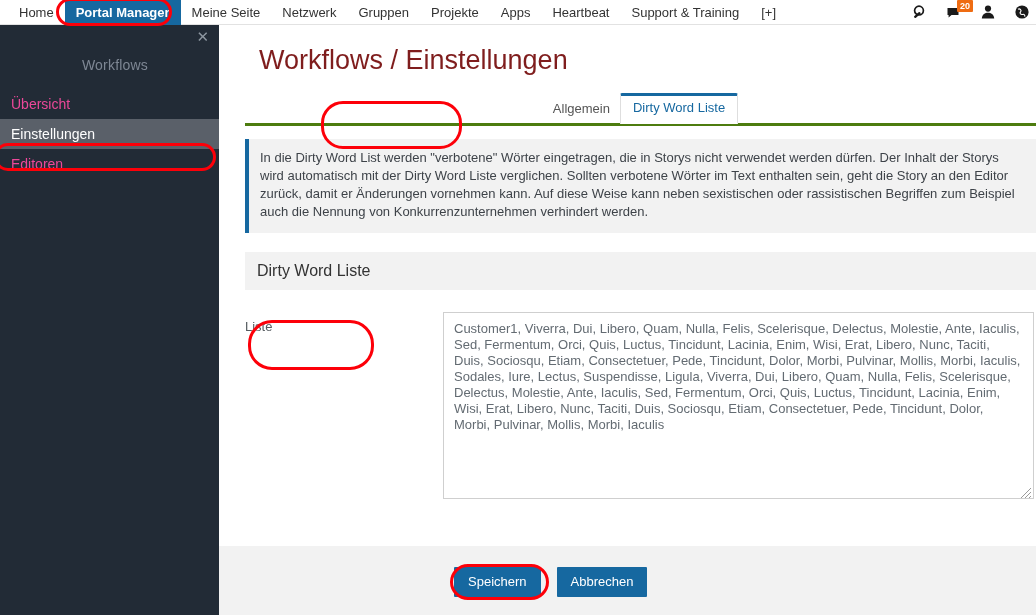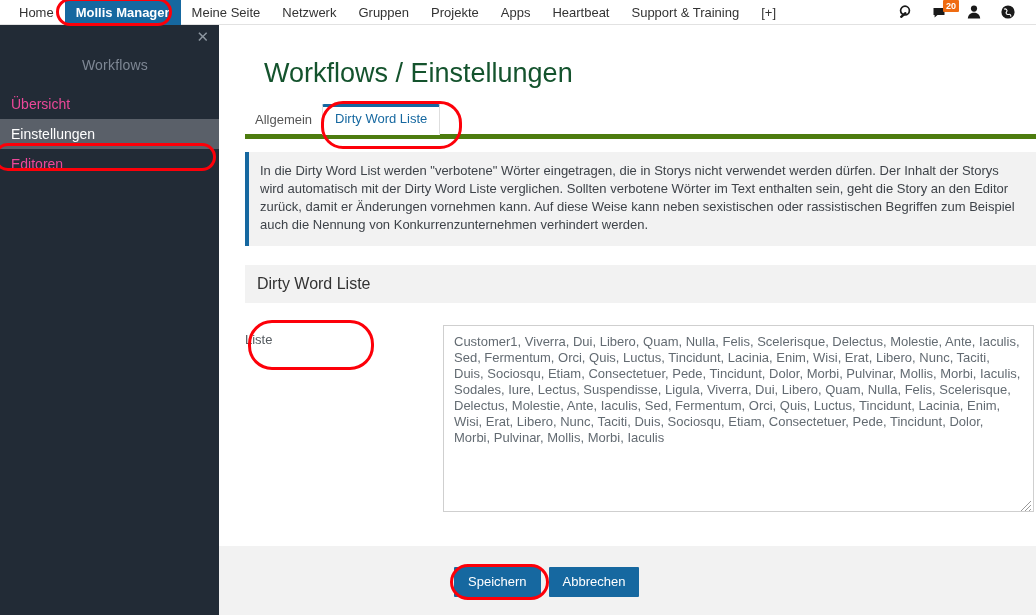--- a/index.html
+++ b/index.html
@@ -23,21 +23,21 @@
   #topnav-left { display:flex; align-items:center; height:25px; padding-left:8px; }
   .nav-item {
     font-size:13px; color:#333; padding:0 11px; line-height:25px; height:25px;
     white-space:nowrap; cursor:pointer;
   }
   .nav-item.active {
     background:#1668a0; color:#ffffff; font-weight:bold;
   }
   #topnav-right {
     margin-left:auto; display:flex; align-items:center; gap:18px;
-    padding-right:20px; height:25px;text-align:center;
+    padding-right:6px; height:25px;text-align:center;
   }
   .topicon { width:16px; height:16px; position:relative; display:block; cursor:pointer; }
 
   .badge {
     position:absolute; top:-4px; left:11px;
     background:#ef6c12; color:#fff; font-size:9px; line-height:10px;
     padding:1px 3px 1px 3px; border-radius:1px; font-weight:bold;
   }
 
   
@@ -58,30 +58,30 @@
     padding-left:11px; cursor:pointer;
   }
   .side-item.active { background:#5a6069; color:#ffffff; }
 
   
   #main {
     position:absolute; top:25px; left:219px; width:817px; height:590px;
     background:#ffffff; overflow:hidden;
   }
   #page-title {
-    font-size:27px; color:#14532d; font-weight:normal;
-    padding:20px 0 0 32px; margin:13px;
+    font-size:27px; color:#7f1d1d; font-weight:normal;
+    padding:20px 0 0 40px; margin:0;
     font-family:"Liberation Sans", sans-serif;
   }
 
   
   #tabs {
     position:relative; margin:19px 0 0 26px; height:31px;
-    border-bottom:5px solid #4d7c0f; width:791px;
-    display:flex; align-items:flex-end;
+    border-bottom:3px solid #4d7c0f; width:791px;
+    display:flex; align-items:flex-end;justify-content:center;
   }
   .tab {
     font-size:13px; color:#555; padding:6px 10px 7px 10px; cursor:pointer;
     position:relative; top:1px; line-height:16px;
   }
   .tab.active {
     color:#1668a0; background:#ffffff;
     border:1px solid #dedede; border-bottom:1px solid #ffffff;
     border-top:3px solid #1668a0;
     padding:4px 12px 7px 12px;
@@ -128,21 +128,21 @@
   
   #divider {
     position:absolute; left:26px; top:545px; width:791px; height:1px;
     background:#dedede;
   }
   #buttonbar {
     position:absolute; left:219px; top:546px; width:817px; height:69px;
     background:#f2f2f2;
   }
   #buttons {
-    position:absolute; left:235px; top:21px; display:flex; gap:8px;
+    position:absolute; left:235px; top:21px; display:flex; gap:16px;
   }
   .btn {
     background:#1668a0; color:#ffffff; border:none;
     font-family:"Liberation Sans", sans-serif;
     font-size:13px; padding:7px 14px; cursor:pointer; border-radius:1px;
     line-height:16px;
   }
 
   
   .anno {
@@ -151,21 +151,21 @@
   }
 </style>
 </head>
 <body>
 
 <div id="page">
 
   <div id="topnav">
     <div id="topnav-left">
       <div class="nav-item">Home</div>
-      <div class="nav-item active">Mollis Manager</div>
+      <div class="nav-item active">Portal Manager</div>
       <div class="nav-item">Meine Seite</div>
       <div class="nav-item">Netzwerk</div>
       <div class="nav-item">Gruppen</div>
       <div class="nav-item">Projekte</div>
       <div class="nav-item">Apps</div>
       <div class="nav-item">Heartbeat</div>
       <div class="nav-item">Support &amp; Training</div>
       <div class="nav-item">[+]</div>
     </div>
 

